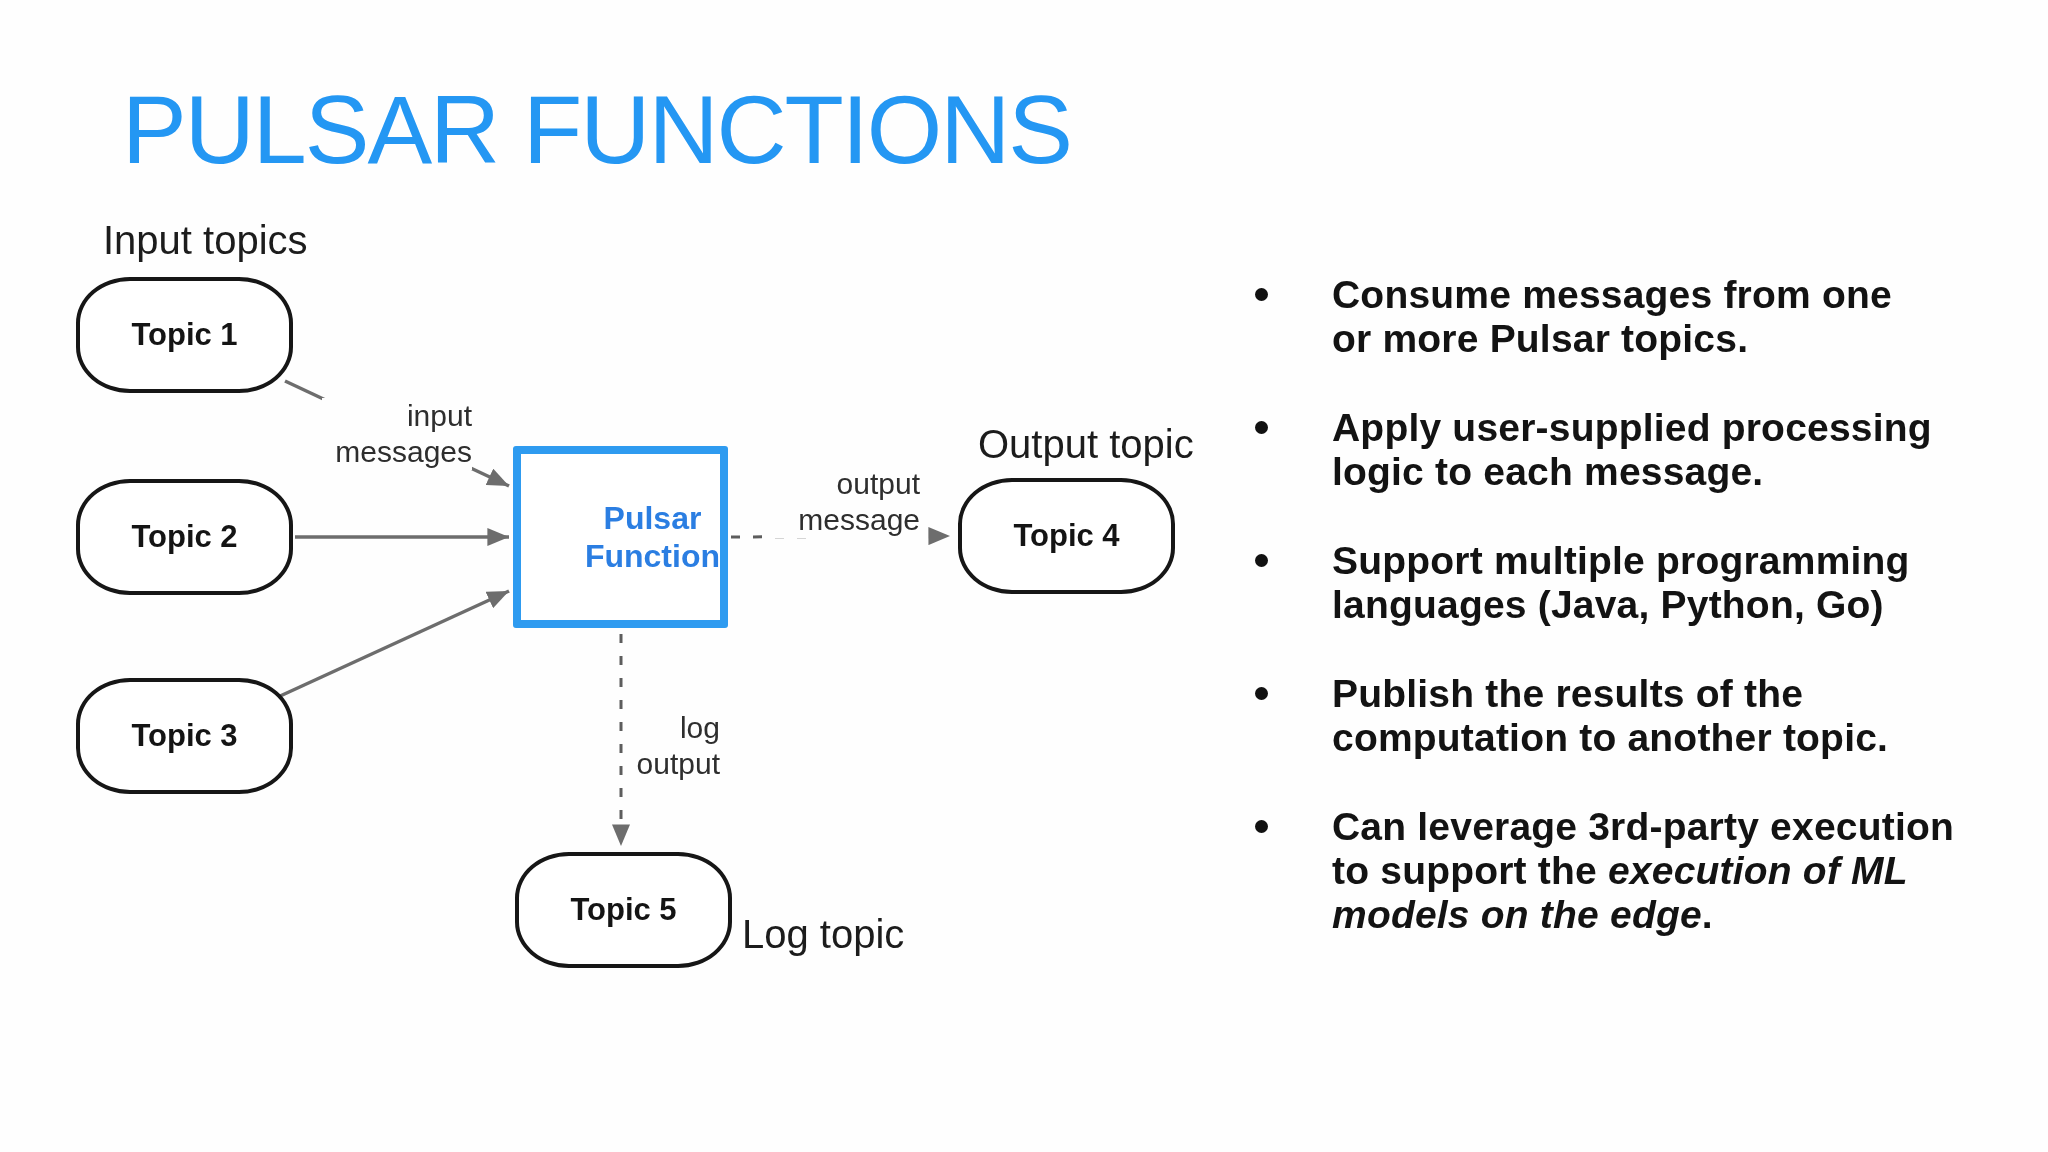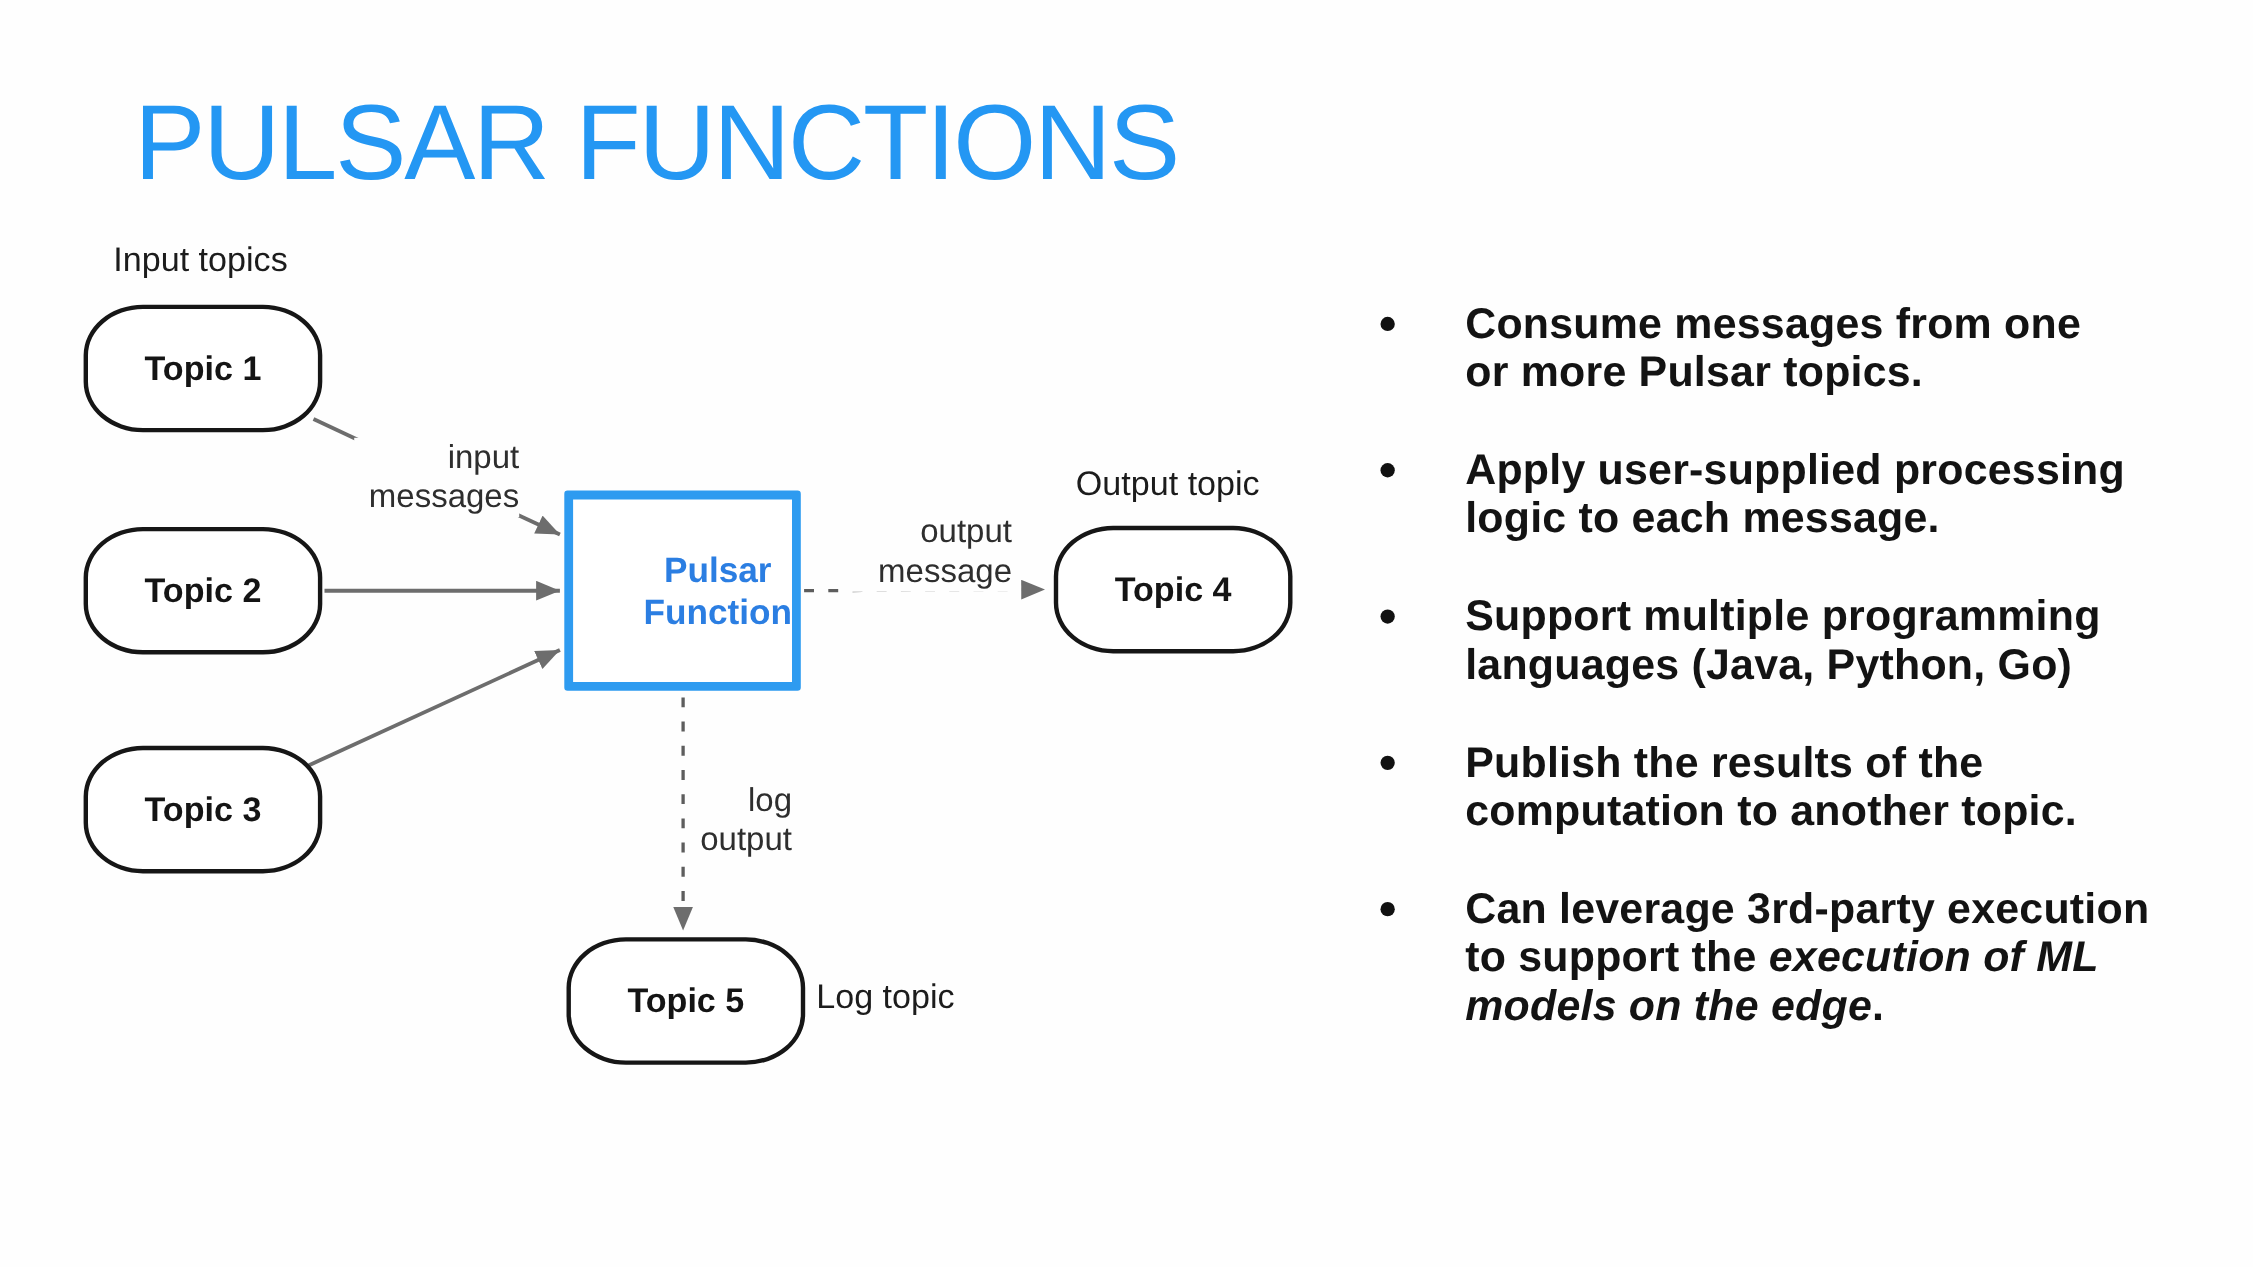--- a/index.html
+++ b/index.html
@@ -49,25 +49,25 @@
     background:#fff;border:8px solid var(--accent);border-radius:3px;
     display:flex;align-items:center;justify-content:flex-end;
   }
   .function-node .fn-label{
     font-size:32px;font-weight:bold;line-height:38px;
     color:var(--fn-blue);text-align:center;white-space:pre-line;
   }
 
   
   .group-label{
-    position:absolute;font-size:31px;color:#1c1c1c;white-space:nowrap;
+    position:absolute;font-size:40px;color:#1c1c1c;white-space:nowrap;
   }
   .lbl-input-topics{left:103px;top:218px;}
   .lbl-output-topic{left:978px;top:422px;}
-  .lbl-log-topic{left:742px;top:888px;}
+  .lbl-log-topic{left:742px;top:912px;}
 
   
   .edge-label{
     position:absolute;font-size:30px;line-height:36px;color:#2e2e2e;
     text-align:right;white-space:pre-line;background:var(--bg);
   }
   .lbl-input-messages{left:322px;top:398px;width:150px;}
   .lbl-output-message{left:770px;top:466px;width:150px;}
   .lbl-log-output{left:628px;top:710px;width:92px;}
 

